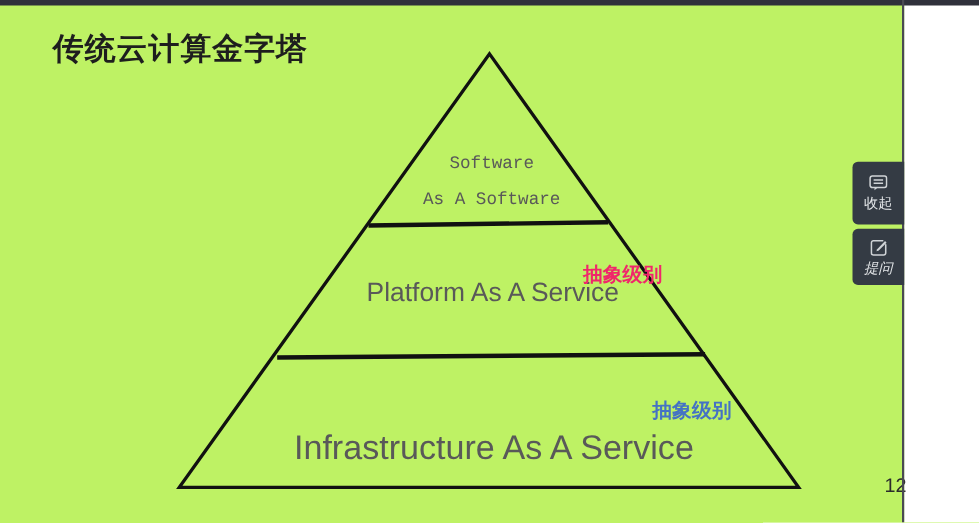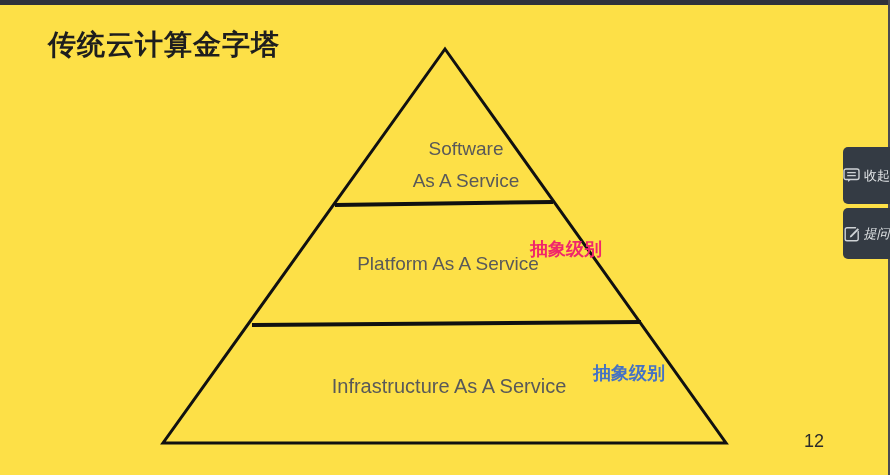--- a/index.html
+++ b/index.html
@@ -3,23 +3,23 @@
 <meta charset="utf-8">
 <style>
   * { margin: 0; padding: 0; box-sizing: border-box; }
   html, body { width: 890px; height: 475px; overflow: hidden; }
   body {
     font-family: "Liberation Sans", "DejaVu Sans", sans-serif;
     background: #ffffff;
   }
   .stage {
     position: relative;
-    width: 890px;
+    width: 822px;
     height: 475px;
-    background: #fde047;
+    background: #bef264;
   }
   .topbar {
     position: absolute;
     left: 0; top: 0;
     width: 890px; height: 5px;
     background: #30313b;
   }
   .right-border {
     position: absolute;
     right: 0; top: 0;
@@ -40,31 +40,32 @@
     width: 890px; height: 475px;
   }
   .layer-label {
     position: absolute;
     color: #595959;
     text-align: center;
     transform: translateX(-50%);
     white-space: nowrap;
   }
   .layer-saas {
-    left: 466px; top: 133px;
-    font-size: 19px;
+    left: 447px; top: 133px;
+    font-size: 16px;
     line-height: 32px;
+    font-family: Liberation Mono, monospace;
   }
   .layer-paas {
     left: 448px; top: 253px;
-    font-size: 19px;
+    font-size: 24px;
   }
   .layer-iaas {
-    left: 449px; top: 375px;
-    font-size: 20px;
+    left: 449px; top: 389px;
+    font-size: 31px;
   }
   .annotation {
     position: absolute;
     font-weight: bold;
     font-size: 18px;
     line-height: 31px;
     text-align: left;
     white-space: nowrap;
   }
   .annotation-high {
@@ -83,21 +84,21 @@
     font-size: 18px;
     color: #2b2b2b;
   }
   .side-btn {
     position: absolute;
     right: 0;
     width: 47px;
     background: #343b44;
     border-radius: 5px 0 0 5px;
     display: flex;
-    flex-direction: row;
+    flex-direction: column;
     align-items: center;
     justify-content: center;
     gap: 4px;
     cursor: pointer;
     border: none;
   }
   .side-btn .btn-icon { display: block; line-height: 0; }
   .side-btn .btn-label {
     color: #e3e6e8;
     font-size: 13px;
@@ -116,21 +117,21 @@
   <div class="slide-title">传统云计算金字塔</div>
 
   <svg class="pyramid-svg" viewBox="0 0 890 475" xmlns="http://www.w3.org/2000/svg">
     <polygon points="445,49 726,443 163,443" fill="none" stroke="#111111" stroke-width="3" stroke-linejoin="miter"></polygon>
     <line x1="335" y1="205" x2="553" y2="202" stroke="#111111" stroke-width="4"></line>
     <line x1="252" y1="325" x2="641" y2="322" stroke="#111111" stroke-width="4"></line>
   </svg>
 
   <div class="layer-label layer-saas">
     <div>Software</div>
-    <div>As A Service</div>
+    <div>As A Software</div>
   </div>
 
   <div class="layer-label layer-paas">Platform As A Service</div>
 
   <div class="layer-label layer-iaas">Infrastructure As A Service</div>
 
   <div class="annotation annotation-high" style="color: rgb(240, 38, 107);">
     <div>抽象级别</div>
   </div>
 

